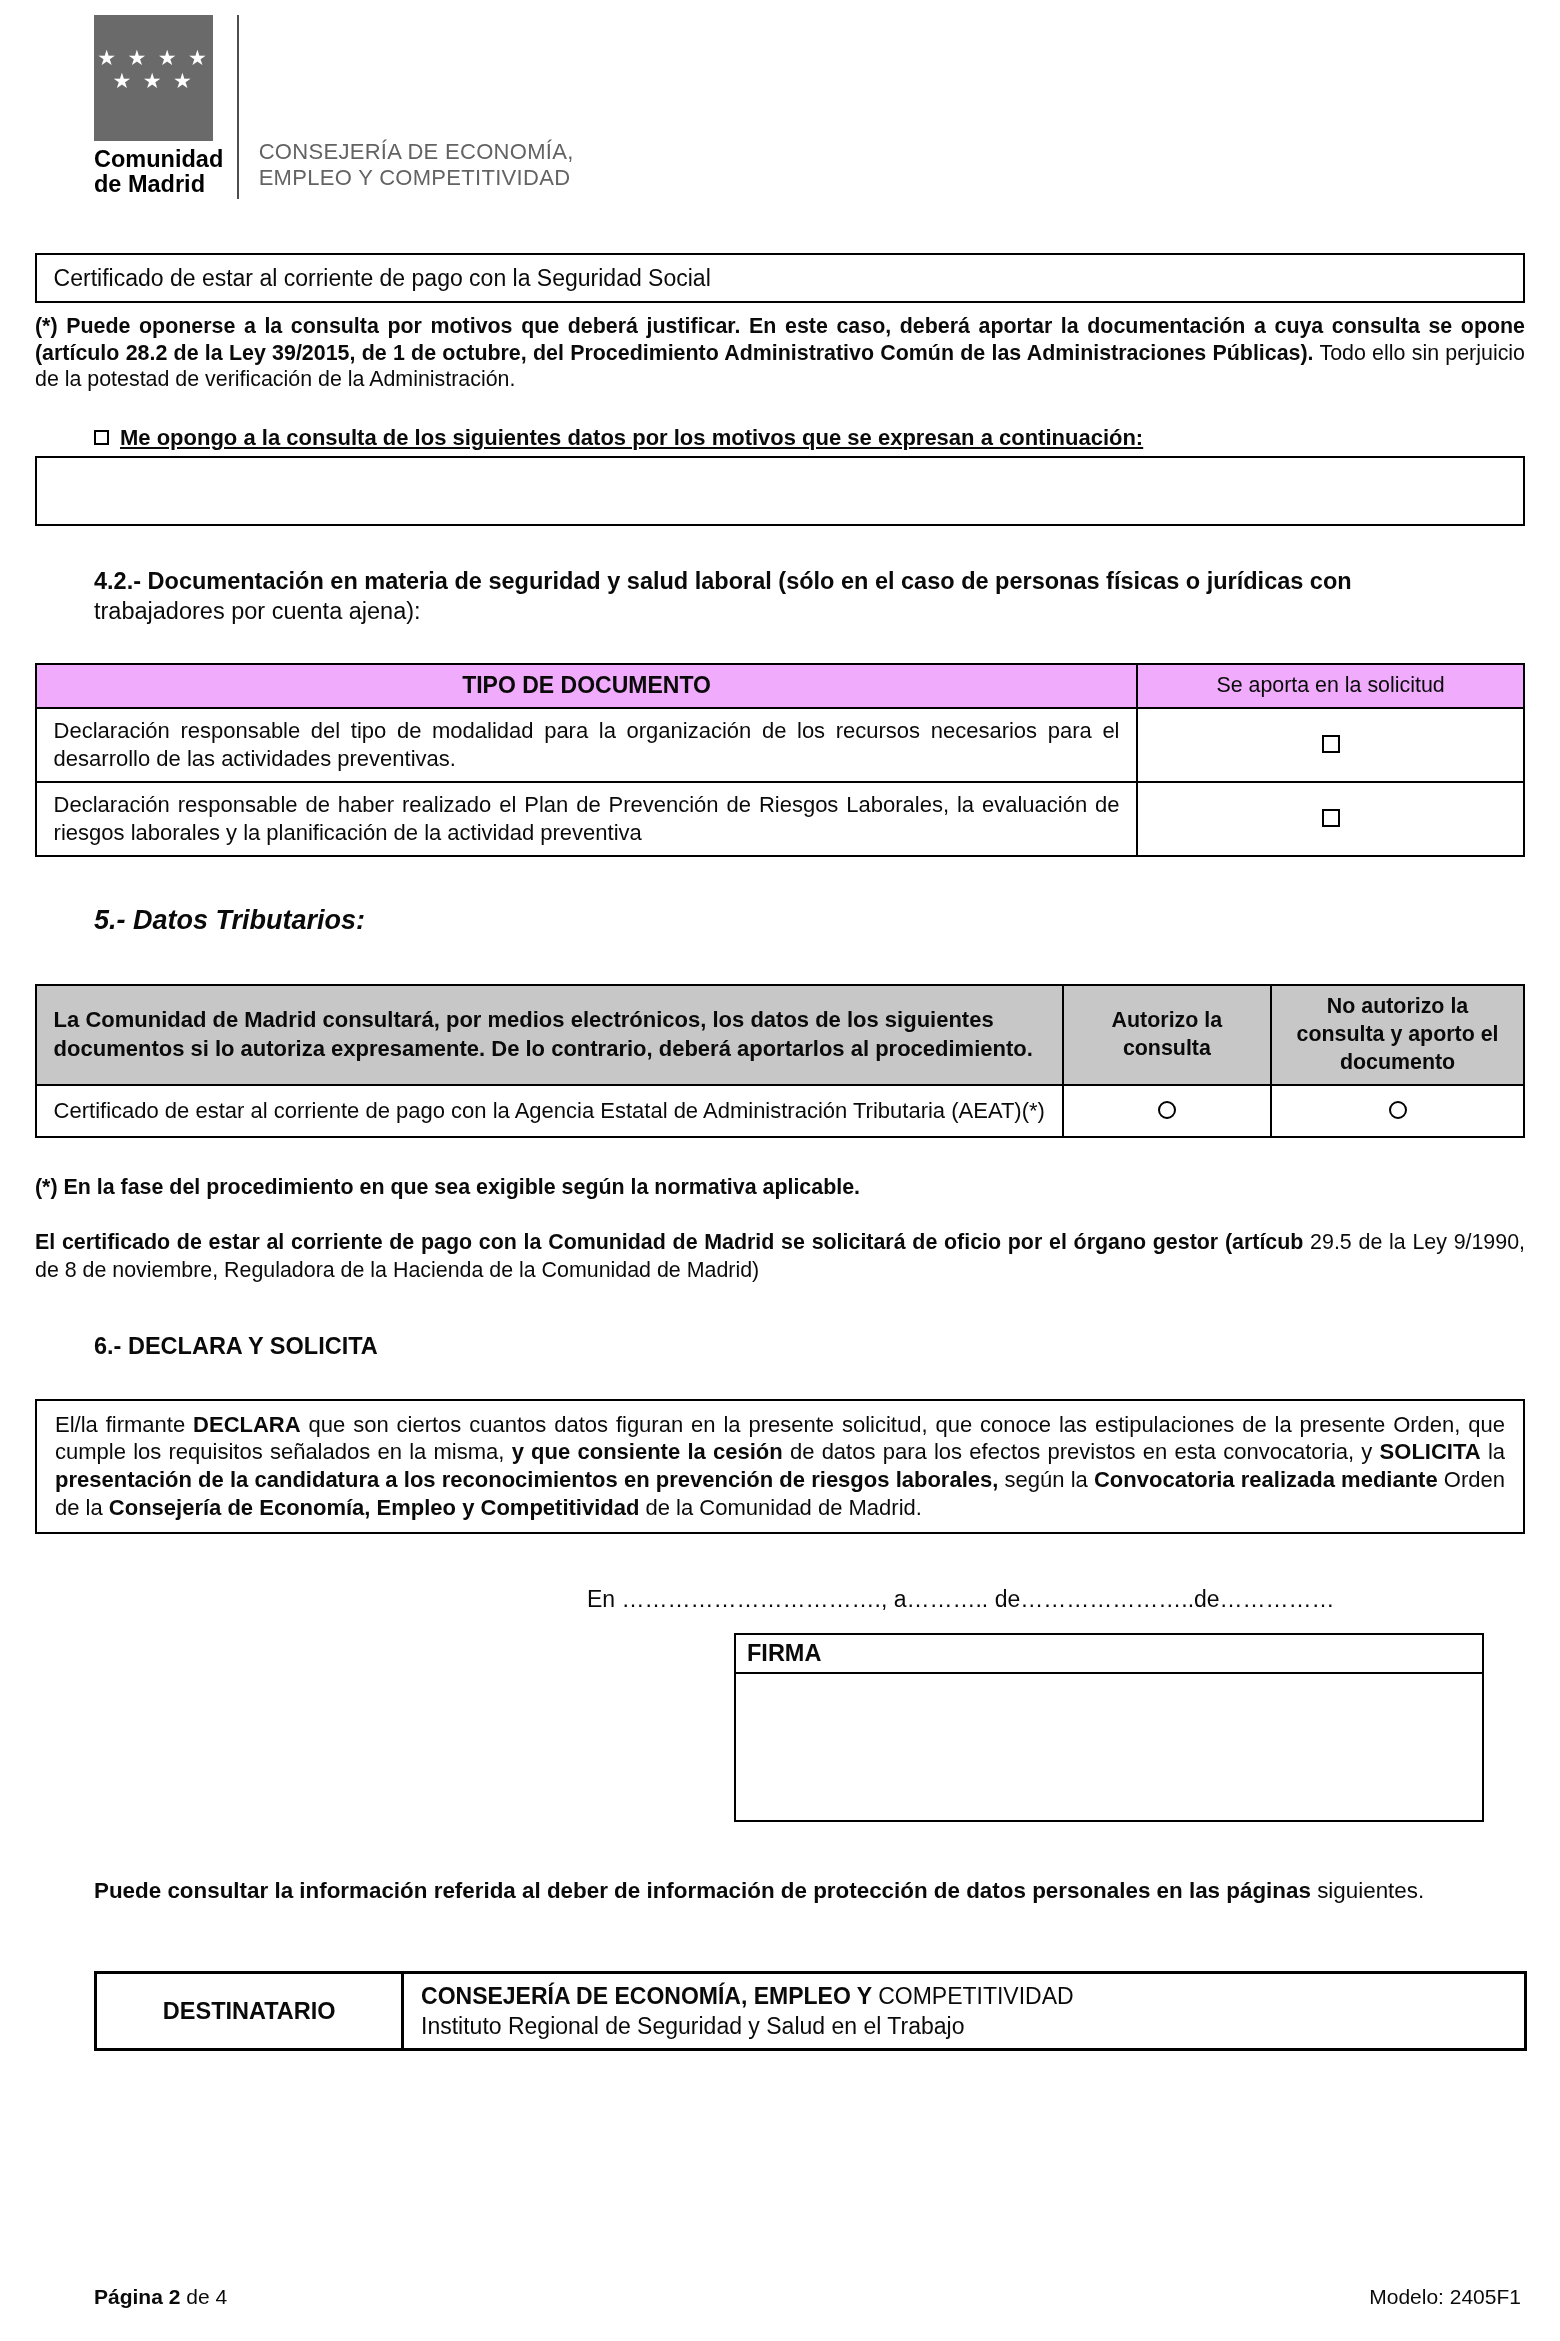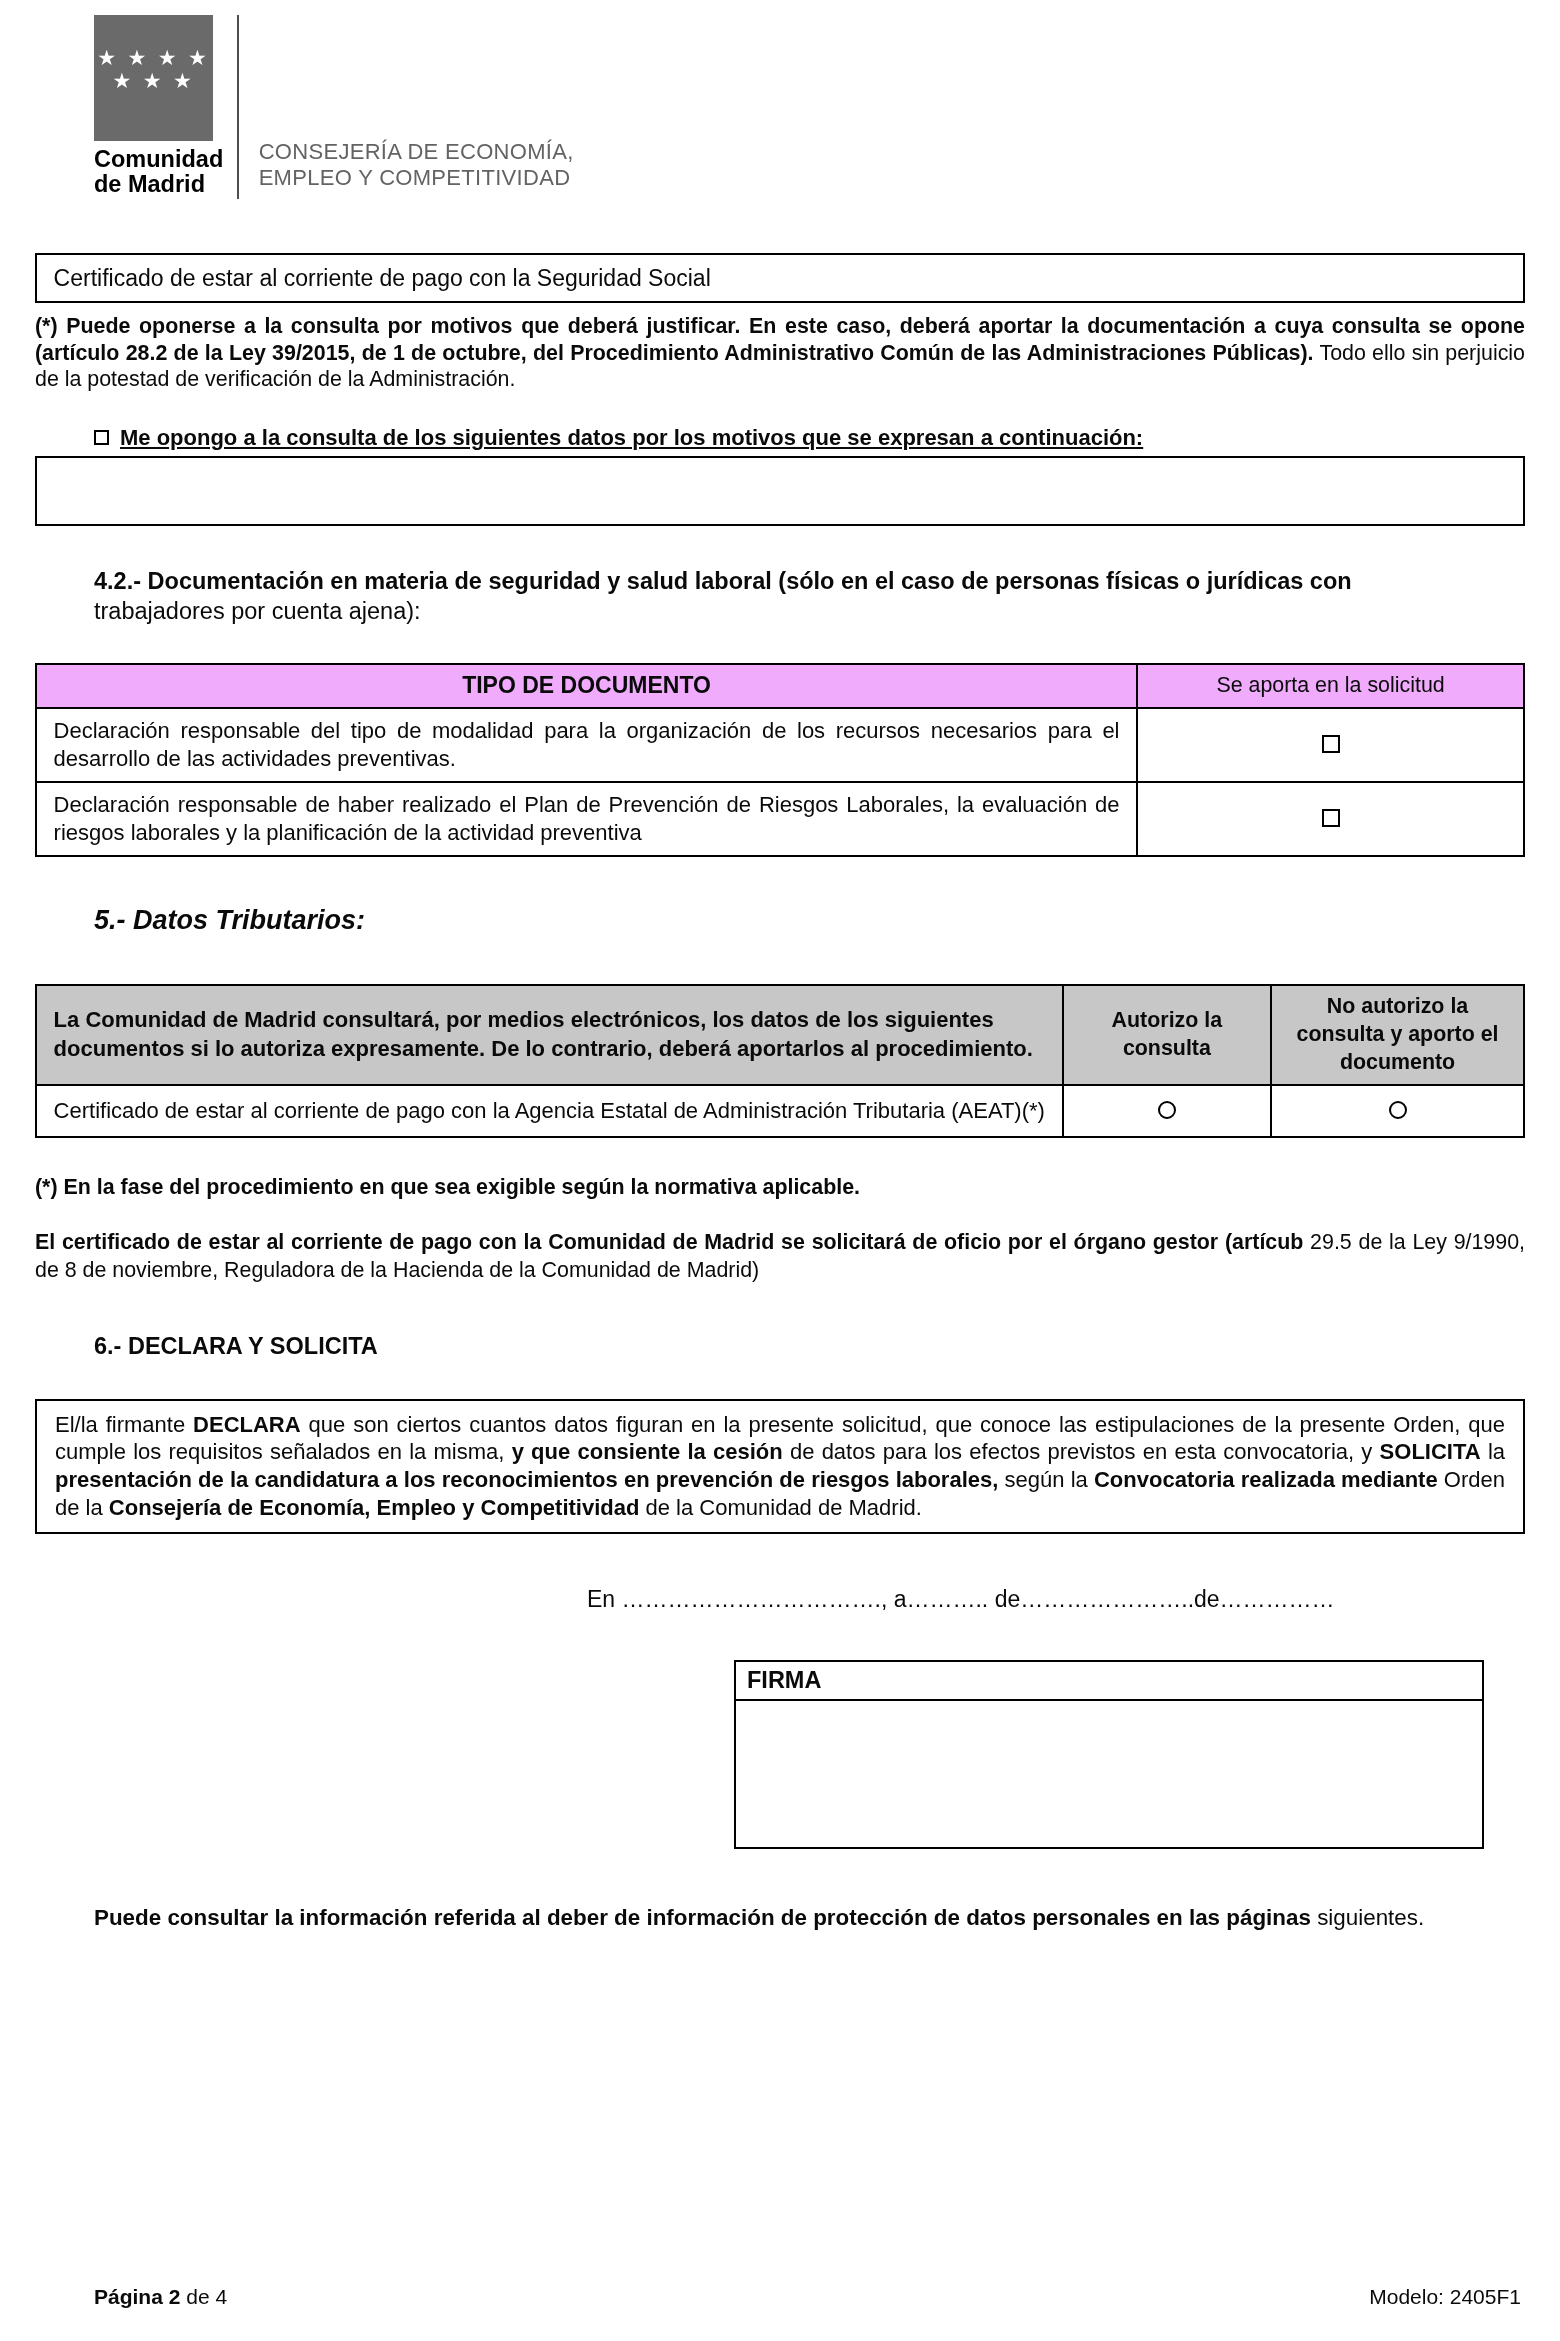--- a/index.html
+++ b/index.html
@@ -64,21 +64,21 @@
 
   
   .footnote { margin-top: 37px; font-size: 21.4px; font-weight: 700; }
   .office-note { margin-top: 29px; font-size: 21.4px; line-height: 1.3; text-align: justify; }
 
   
   .declaration-box { margin-top: 39px; border: 2.8px solid #000; padding: 9.7px 18px; font-size: 22px; line-height: 1.27; text-align: justify; }
 
   
   .date-line { margin-top: 52px; margin-left: 552px; font-size: 23px; }
-  .firma-box { margin-top: 47px; margin-left: 699px; width: 750px; border: 2.8px solid #000; }
+  .firma-box { margin-top: 20px; margin-left: 699px; width: 750px; border: 2.8px solid #000; }
   .firma-head { font-weight: 700; font-size: 23.5px; padding: 4.8px 11px; border-bottom: 2.1px solid #000; }
   .firma-area { height: 146px; background: #fff; }
 
   
   .privacy { margin: 54px 0 0 59px; font-size: 22.4px; line-height: 1.3; max-width: 1381px; }
   .dest-table { margin-top: 66px; margin-left: 59px; width: 1433px; }
   .dest-table td { border: 3.5px solid #000; }
   .dest-table td.dest-label { width: 21.5%; font-weight: 700; font-size: 23.5px; text-align: center; vertical-align: middle; }
   .dest-table td.dest-value { padding: 7px 16.6px; font-size: 23px; line-height: 1.32; }
 
@@ -180,20 +180,31 @@
 
   <div class="date-line">En ……………………………., a……….. de…………………..de……………</div>
 
   <div class="firma-box">
     <div class="firma-head">FIRMA</div>
     <div class="firma-area"></div>
   </div>
 
   <p class="privacy"><span style="font-weight: 700;">Puede consultar la información referida al deber de información de protección de datos personales en las páginas </span><span>siguientes.</span></p>
 
+  <table class="dest-table">
+    <tbody>
+      <tr>
+        <td class="dest-label">DESTINATARIO</td>
+        <td class="dest-value">
+          <div><span style="font-weight: 700;">CONSEJERÍA DE ECONOMÍA, EMPLEO Y </span><span>COMPETITIVIDAD</span></div>
+          <div>Instituto Regional de Seguridad y Salud en el Trabajo</div>
+        </td>
+      </tr>
+    </tbody>
+  </table>
 
   <div class="footer">
     <div><span style="font-weight: 700;">Página 2</span><span> de 4</span></div>
     <div>Modelo: 2405F1</div>
   </div>
 
 </div>
 
 
 </body></html>

